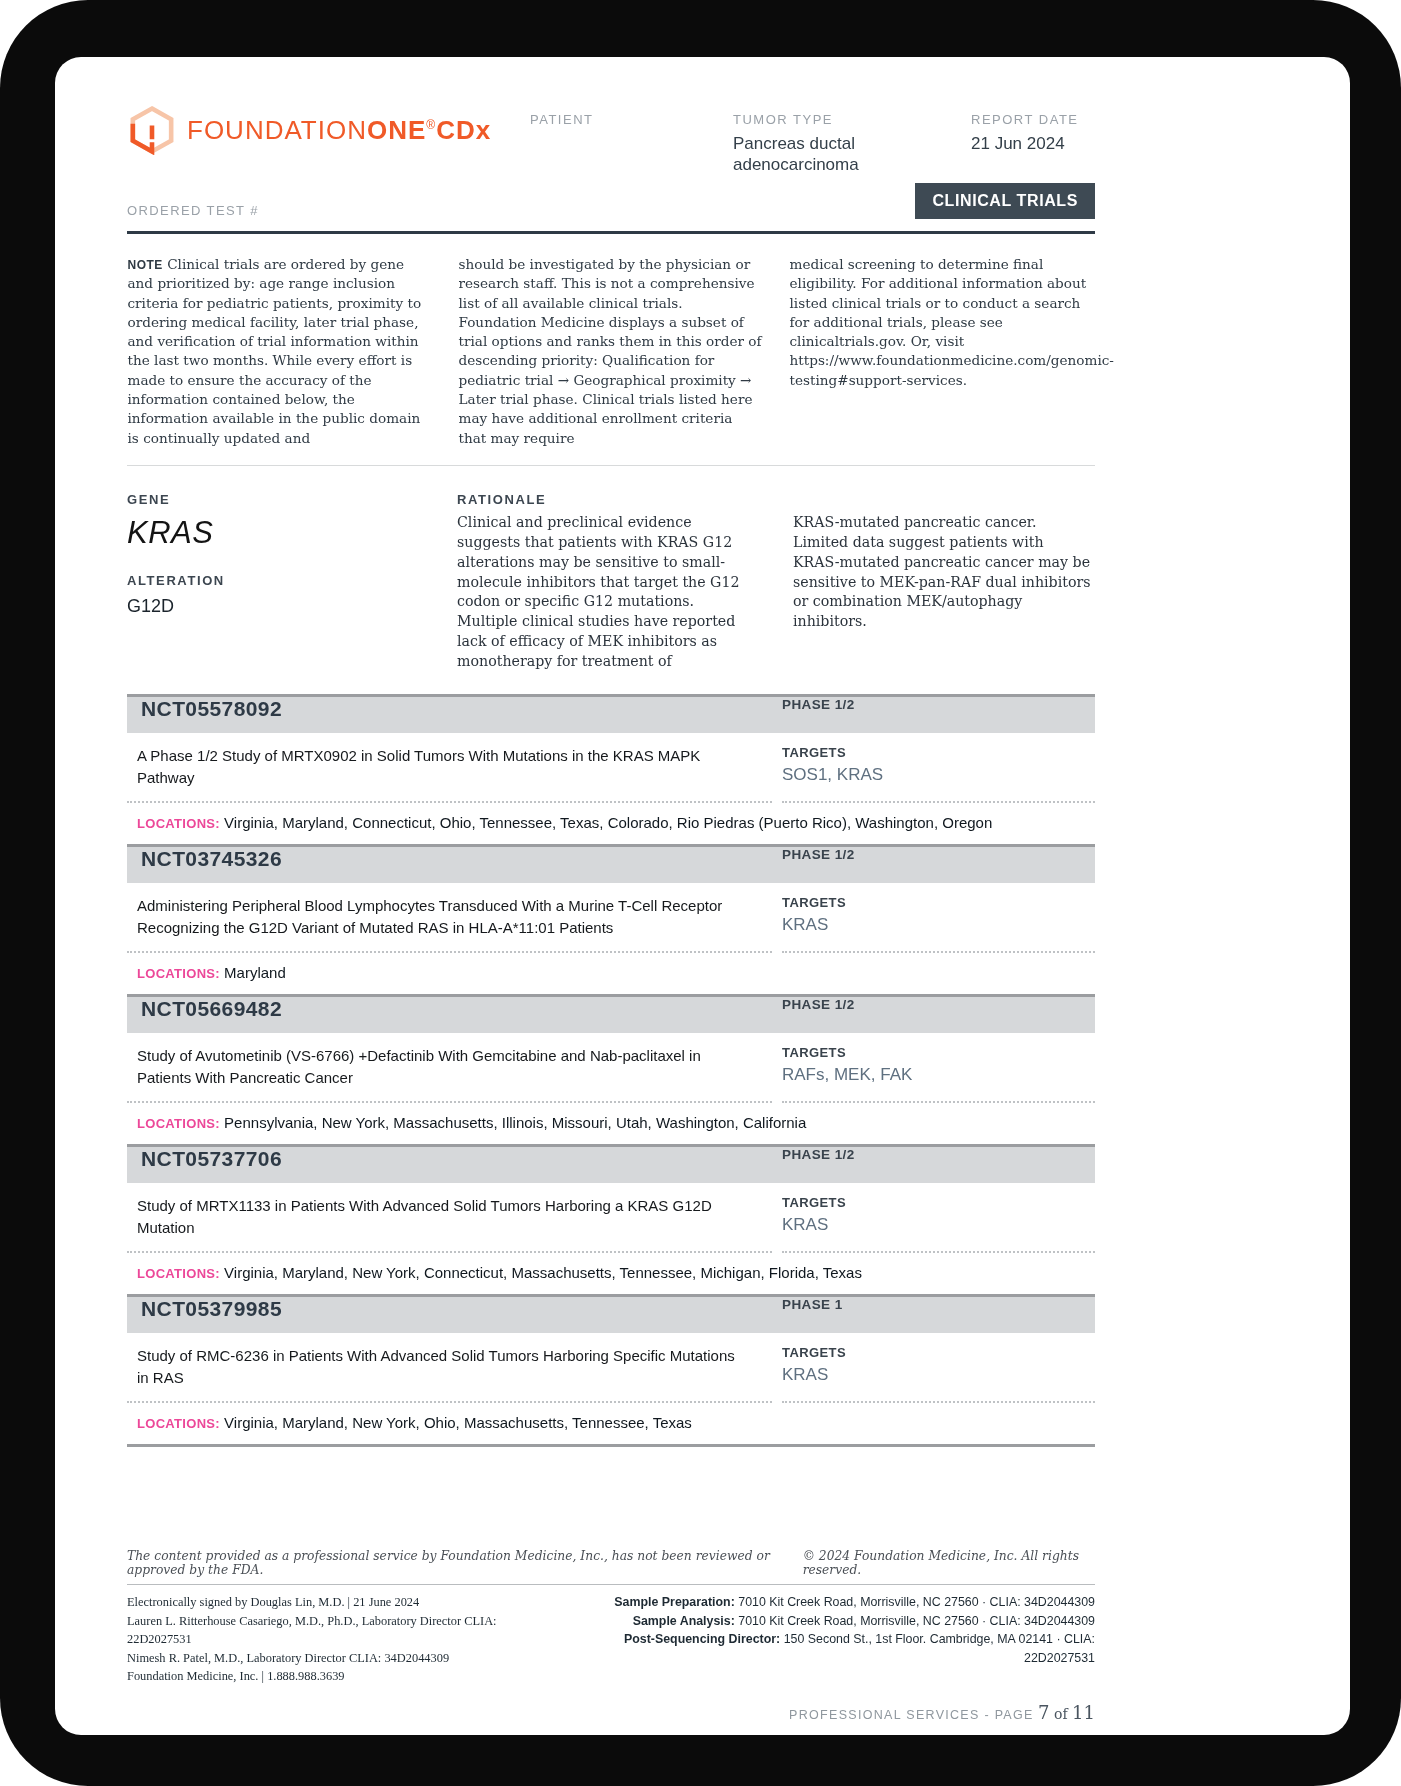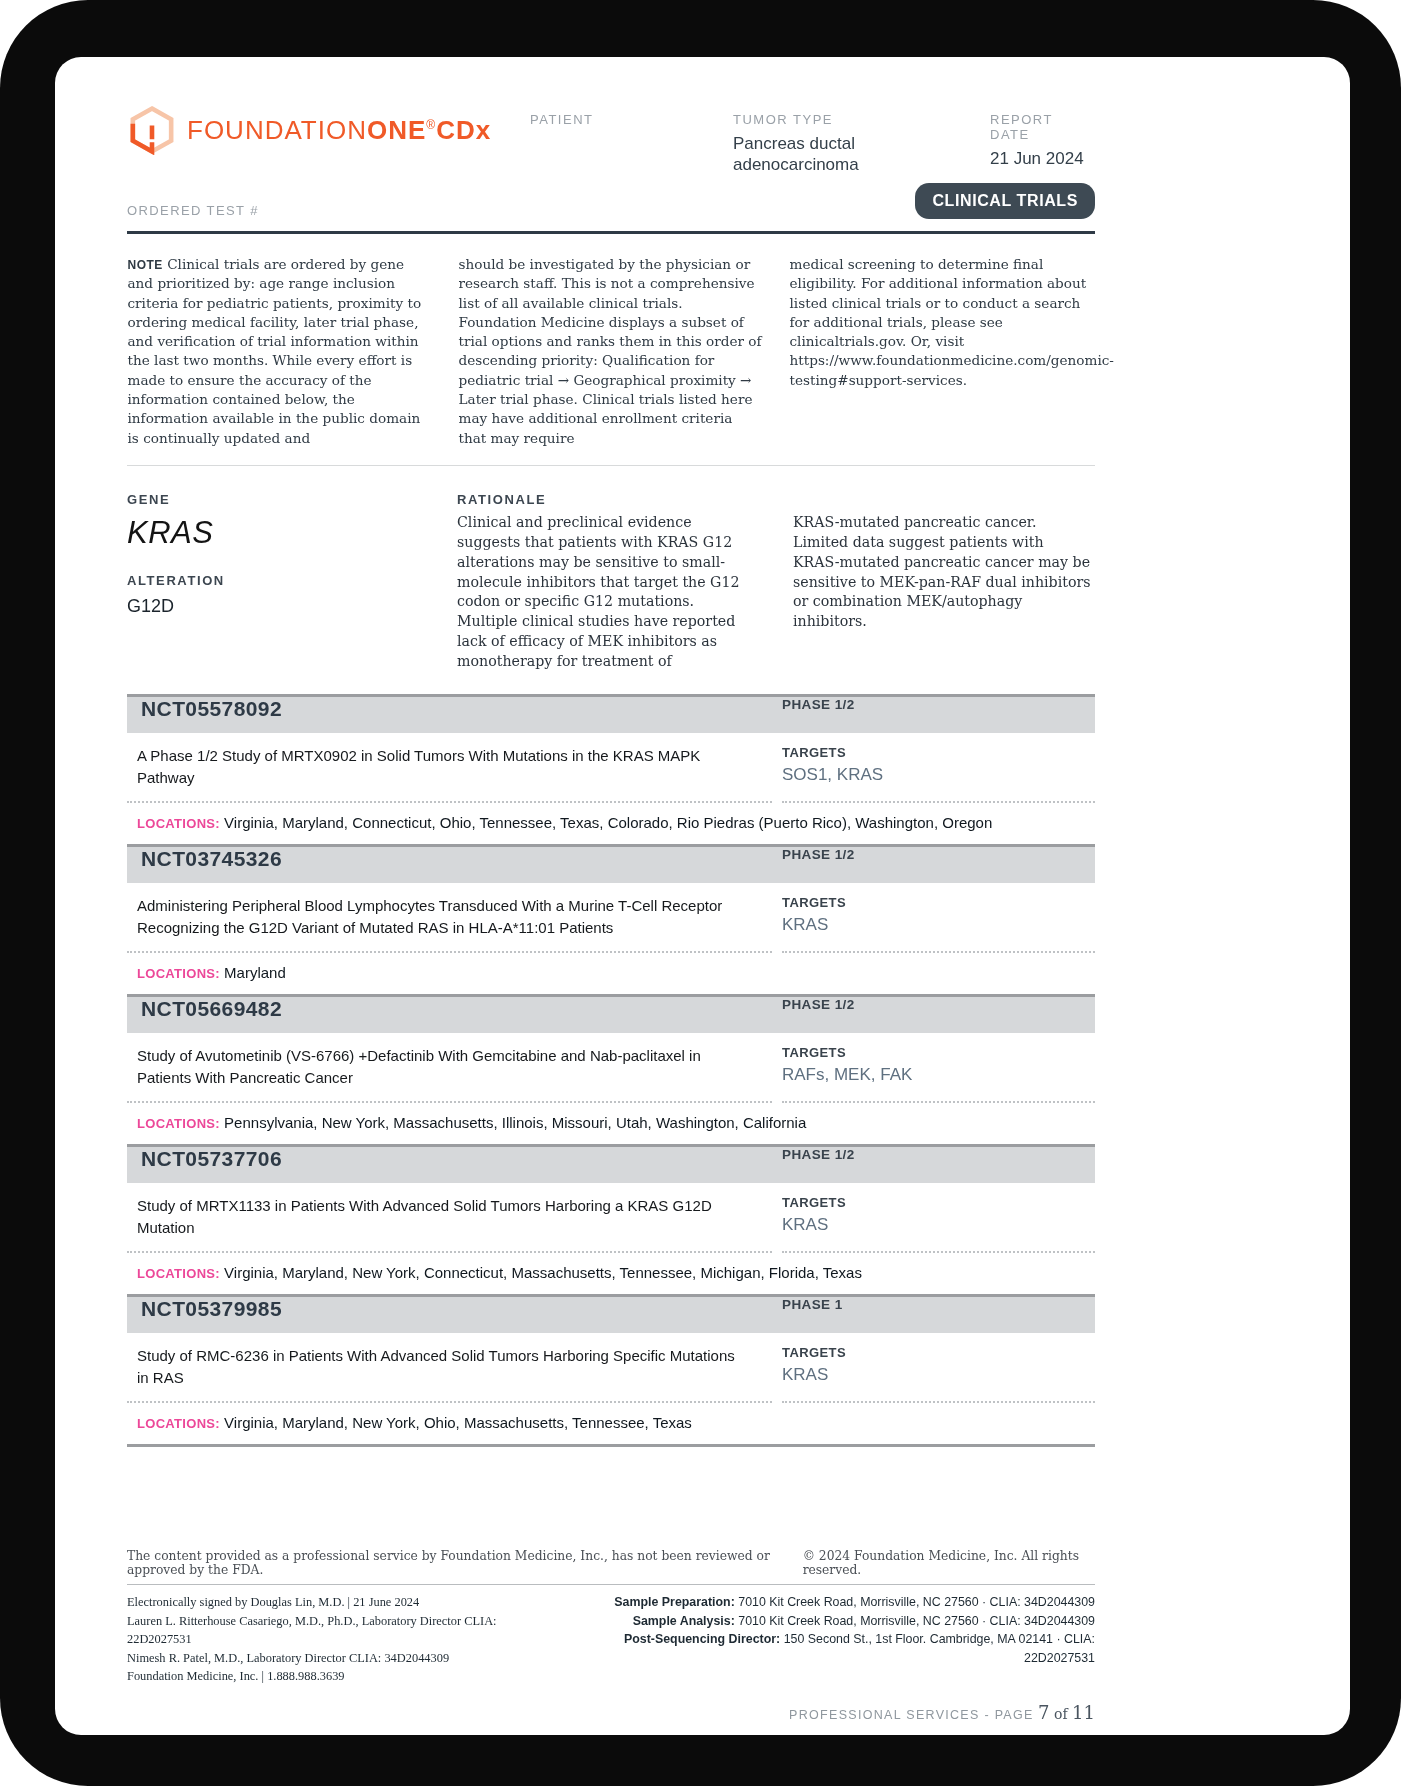--- a/index.html
+++ b/index.html
@@ -12,22 +12,22 @@
   .hdr { position:relative; height:177px; border-bottom:3px solid #2E3A46; }
   .logo { position:absolute; left:2px; top:48px; display:flex; align-items:center; gap:12px; }
   .logo-text { font-size:26px; letter-spacing:1px; color:#F05A28; white-space:nowrap; }
   .logo-text .lt-light { font-weight:normal; }
   .logo-text .lt-bold { font-weight:bold; }
   .logo-text sup { font-size:12px; vertical-align:super; }
   .hcol-label { font-size:13px; letter-spacing:1.5px; color:#9AA1A8; }
   .hcol-val { font-size:17px; color:#333F49; margin-top:6px; line-height:1.25; }
   .hcol-patient { position:absolute; left:403px; top:55px; }
   .hcol-tumor { position:absolute; left:606px; top:55px; width:170px; }
-  .hcol-date { position:absolute; left:863px; top:55px; }
-  .badge { position:absolute; right:0; top:126px; background:#3E4A54; color:#fff; font-weight:bold; font-size:16px; letter-spacing:.6px; padding:9px 17px;border-radius:14px; }
+  .hcol-date { position:absolute; left:844px; top:55px; }
+  .badge { position:absolute; right:0; top:126px; background:#3E4A54; color:#fff; font-weight:bold; font-size:16px; letter-spacing:.6px; padding:9px 17px; }
   .ordered { position:absolute; left:0; top:146px; font-size:13px; letter-spacing:1.4px; color:#9AA1A8; }
 
   
   .note { display:flex; gap:26px; margin-top:21px;justify-content:center; }
   .note p { width:305px; font-family:"DejaVu Serif", serif; font-size:13.6px; line-height:1.42; color:#2F3A44; }
   .note-label { font-family:"Liberation Sans", sans-serif; font-weight:bold; font-size:12px; letter-spacing:.5px; color:#2F3A44; }
   .hr-light { border:none; border-top:1px solid #D8DADB; margin-top:17px; }
 
   
   .gene-sec { display:flex; margin-top:26px; }
@@ -52,21 +52,21 @@
   .t-val { font-size:17px; color:#5F7080; margin-top:5px; }
   .dots-row { display:flex; margin-top:6px; }
   .dots-left { width:645px; border-bottom:2px dotted #BFC2C5; }
   .dots-gap { width:10px; }
   .dots-right { flex:1; border-bottom:2px dotted #BFC2C5; }
   .trial-locs { padding:11px 0 13px 10px; font-size:15px; color:#10181F; }
   .loc-label { font-size:13px; font-weight:bold; letter-spacing:.3px; color:#ec4899; }
 
   
   .footer { position:absolute; left:72px; top:1492px; width:968px; }
-  .foot-row1 { display:flex; justify-content:space-between; font-family:"DejaVu Serif", serif; font-size:12.3px; color:#4A4F55; }
+  .foot-row1 { display:flex; justify-content:space-between; font-family:"DejaVu Serif", serif; font-style:italic; font-size:12.3px; color:#4A4F55; }
   .foot-rule { border:none; border-top:1px solid #B9BCBF; margin-top:7px; margin-bottom:8px; }
   .foot-row2 { display:flex; justify-content:space-between; }
   .sig-lines div { font-size:12.4px; color:#1E2A33; line-height:1.5;font-family:Liberation Serif, serif; }
   .addr-lines { text-align:right; }
   .addr-lines div { font-size:12.4px; color:#1E2A33; line-height:1.5; }
   .addr-lines b { font-weight:bold; }
   .foot-page { text-align:right; margin-top:16px; }
   .fp-prefix { font-size:12.5px; letter-spacing:1.3px; color:#8F979E; }
   .fp-num { font-family:"DejaVu Serif", serif; font-size:18px; color:#4A5560; }
   .fp-of { font-family:"DejaVu Serif", serif; font-size:14px; color:#4A5560; }

